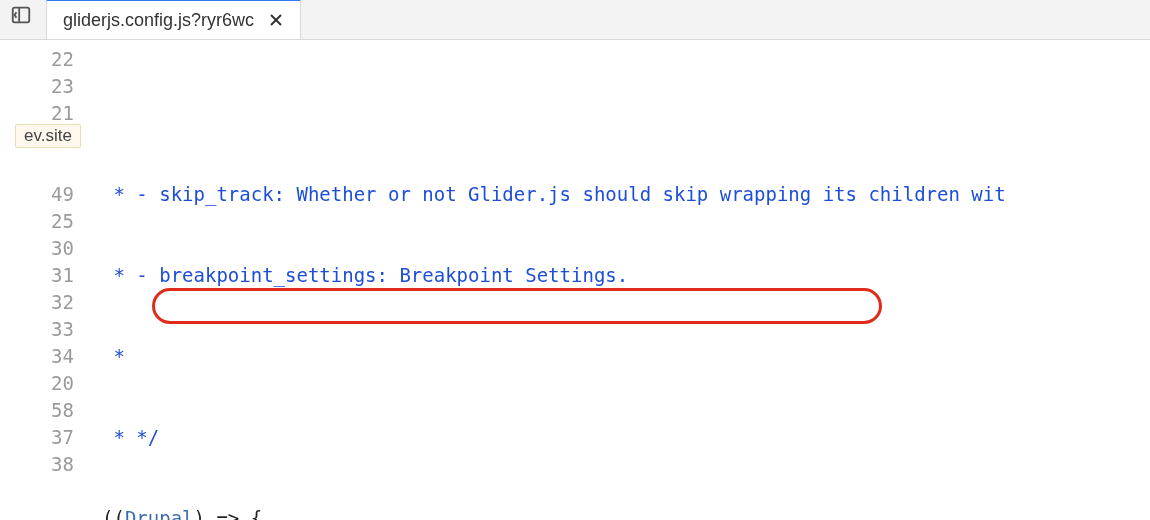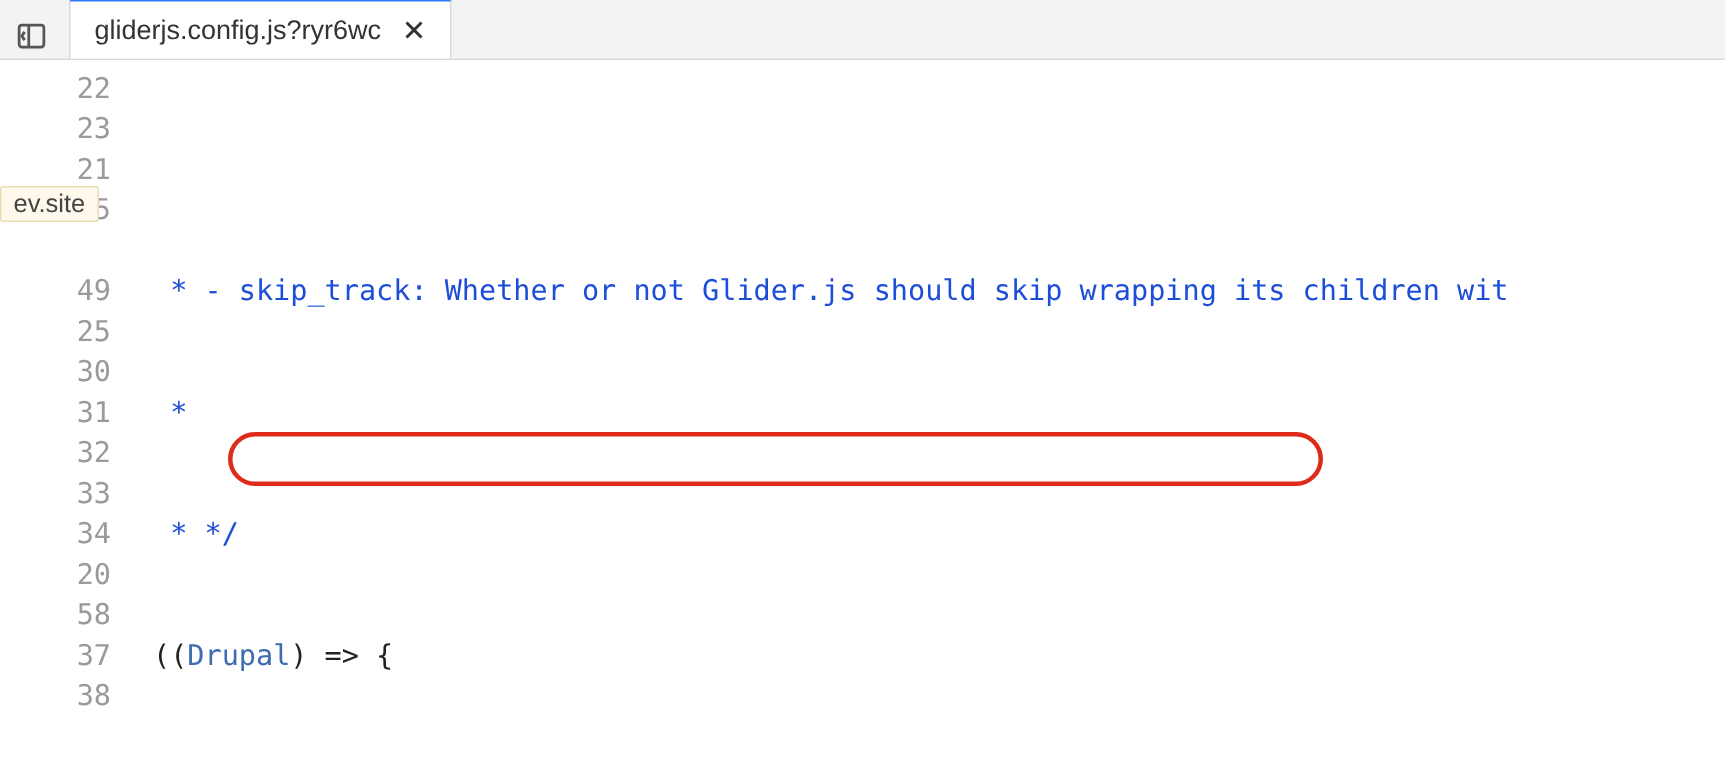--- a/index.html
+++ b/index.html
@@ -9,21 +9,21 @@
     font-family: Menlo, Consolas, "DejaVu Sans Mono", monospace;
     font-size: 19px;
     background: #ffffff;
     overflow: hidden;
   }
 
   
   .topbar {
     height: 40px;
     display: flex;
-    align-items: flex-end;
+    align-items: flex-start;
     background: #f3f3f3;
     border-bottom: 1px solid #d8d8d8;
     padding-left: 6px;
   }
   .panel-toggle {
     width: 30px;
     height: 30px;
     display: flex;
     align-items: center;
     justify-content: center;
@@ -75,21 +75,21 @@
     line-height: 27px;
     white-space: pre;
     position: relative;
     color: #222;
   }
   .line { display: block; height: 27px; }
   .gutter .line { }
 
   .floating-tag {
     position: absolute;
-    left: 0;
+    left: 15px;
     top: 124px;
     background: #fef9ec;
     border: 1px solid #e6ddb6;
     padding: 1px 8px;
     font-family: -apple-system, "Segoe UI", Arial, sans-serif;
     font-size: 17px;
     color: #444;
     border-radius: 2px;
     z-index: 5;
   }
@@ -148,20 +148,21 @@
     <span class="line">58</span>
     <span class="line">37</span>
     <span class="line">38</span>
   </div>
 
   <div class="code">
     
     <div class="highlight-oval" style="left:66px; top:248px; width:730px; height:36px;"></div>
 
     <span class="line"><span class="c-comment"> * - skip_track: Whether or not Glider.js should skip wrapping its children wit</span></span>
+    <span class="line"><span class="c-comment"> * - breakpoint_settings: Breakpoint Settings.</span></span>
     <span class="line"><span class="c-comment"> *</span></span>
     <span class="line"><span class="c-comment"> * */</span></span>
     <span class="line"><span>((</span><span class="c-param">Drupal</span><span>) =&gt; {</span></span>
     
     
     
     
     
     
     

